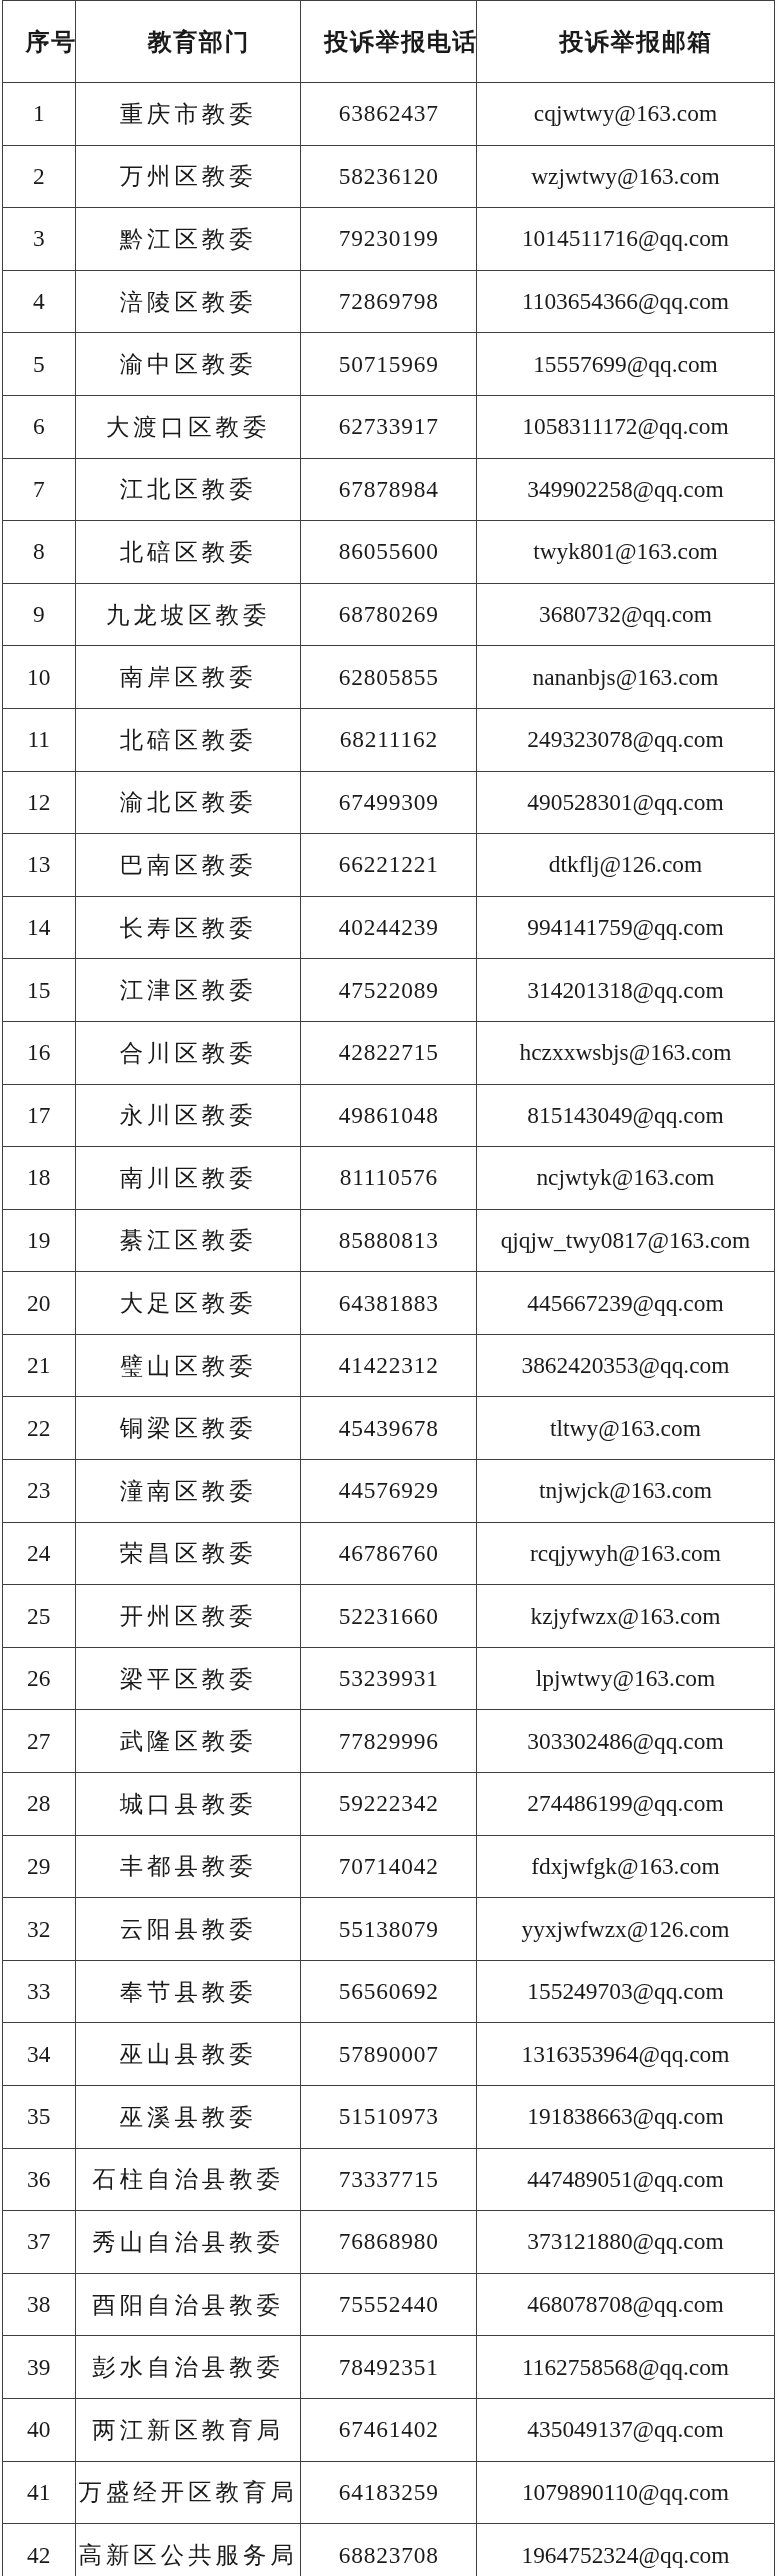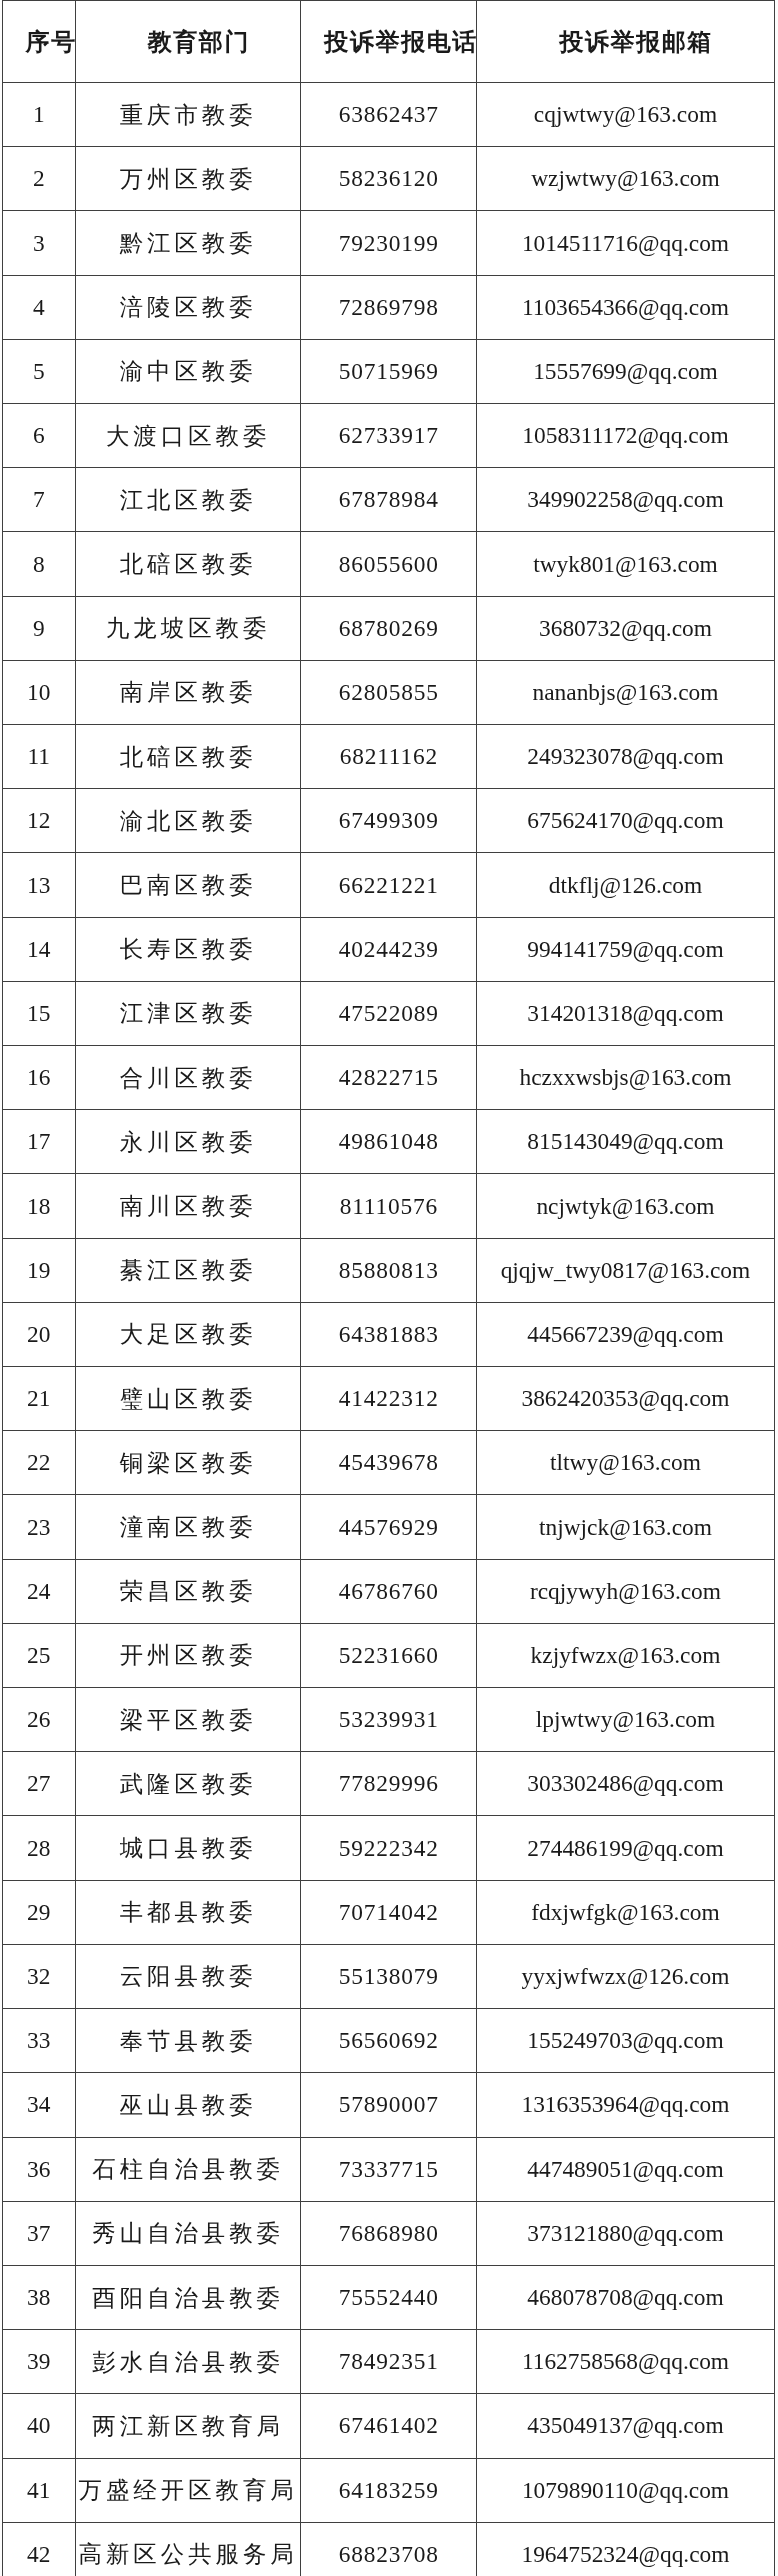--- a/index.html
+++ b/index.html
@@ -139,21 +139,21 @@
         <tr>
           <td class="cell-serial-number">11</td>
           <td class="cell-department">北碚区教委</td>
           <td class="cell-phone">68211162</td>
           <td class="cell-email">249323078@qq.com</td>
         </tr>
         <tr>
           <td class="cell-serial-number">12</td>
           <td class="cell-department">渝北区教委</td>
           <td class="cell-phone">67499309</td>
-          <td class="cell-email">675624170@qq.com</td>
+          <td class="cell-email">490528301@qq.com</td>
         </tr>
         <tr>
           <td class="cell-serial-number">13</td>
           <td class="cell-department">巴南区教委</td>
           <td class="cell-phone">66221221</td>
           <td class="cell-email">dtkflj@126.com</td>
         </tr>
         <tr>
           <td class="cell-serial-number">14</td>
           <td class="cell-department">长寿区教委</td>
@@ -260,20 +260,26 @@
           <td class="cell-serial-number">33</td>
           <td class="cell-department">奉节县教委</td>
           <td class="cell-phone">56560692</td>
           <td class="cell-email">155249703@qq.com</td>
         </tr>
         <tr>
           <td class="cell-serial-number">34</td>
           <td class="cell-department">巫山县教委</td>
           <td class="cell-phone">57890007</td>
           <td class="cell-email">1316353964@qq.com</td>
+        </tr>
+        <tr>
+          <td class="cell-serial-number">35</td>
+          <td class="cell-department">巫溪县教委</td>
+          <td class="cell-phone">51510973</td>
+          <td class="cell-email">191838663@qq.com</td>
         </tr>
         <tr>
           <td class="cell-serial-number">36</td>
           <td class="cell-department">石柱自治县教委</td>
           <td class="cell-phone">73337715</td>
           <td class="cell-email">447489051@qq.com</td>
         </tr>
         <tr>
           <td class="cell-serial-number">37</td>
           <td class="cell-department">秀山自治县教委</td>

